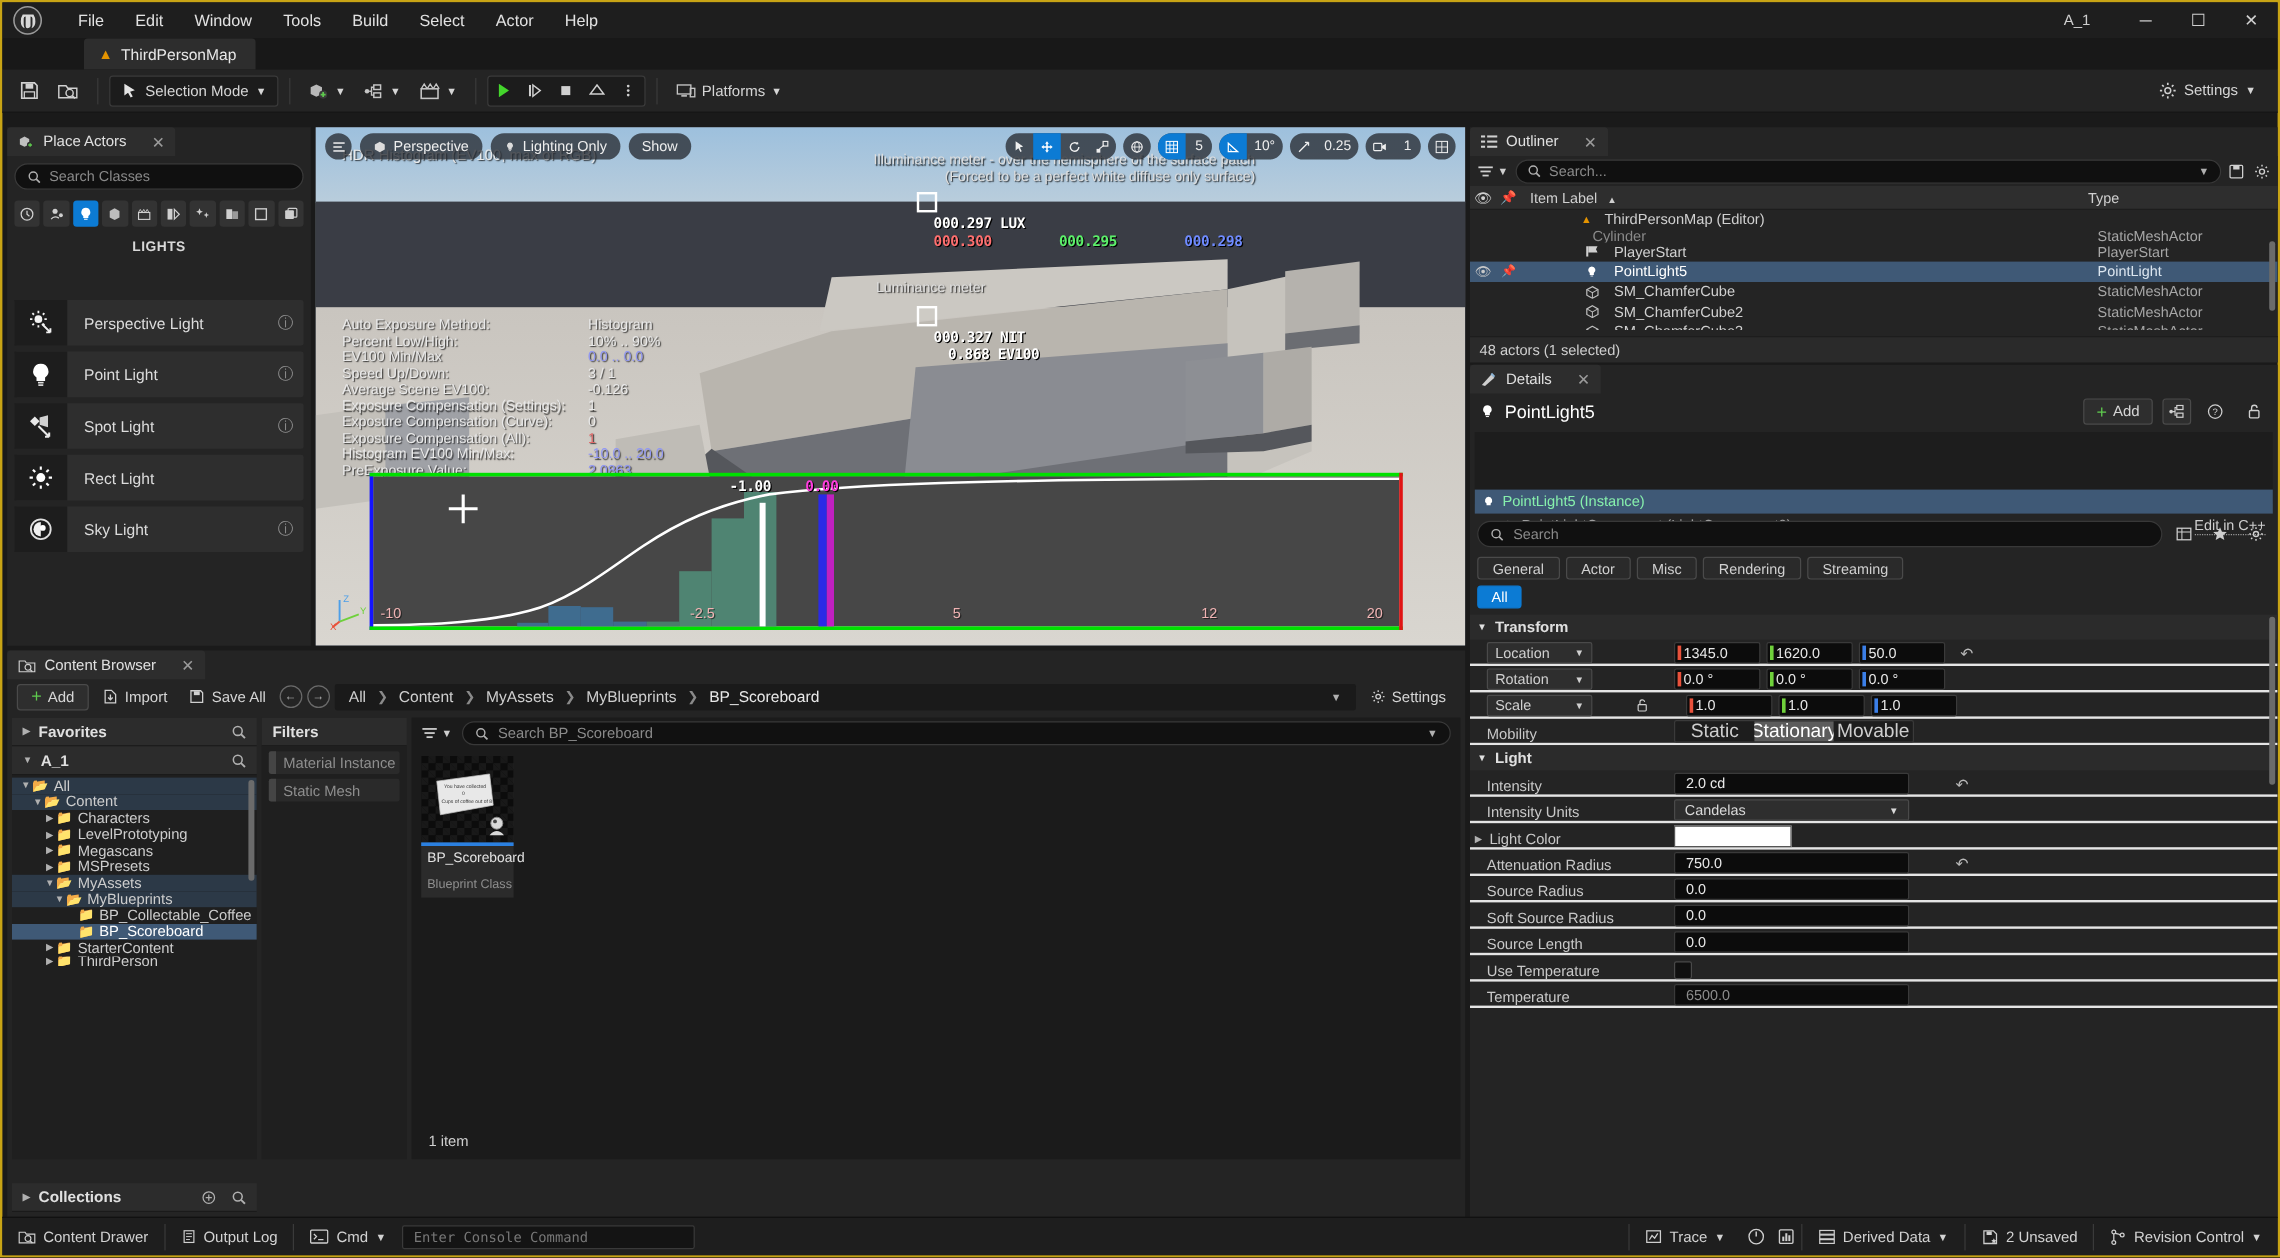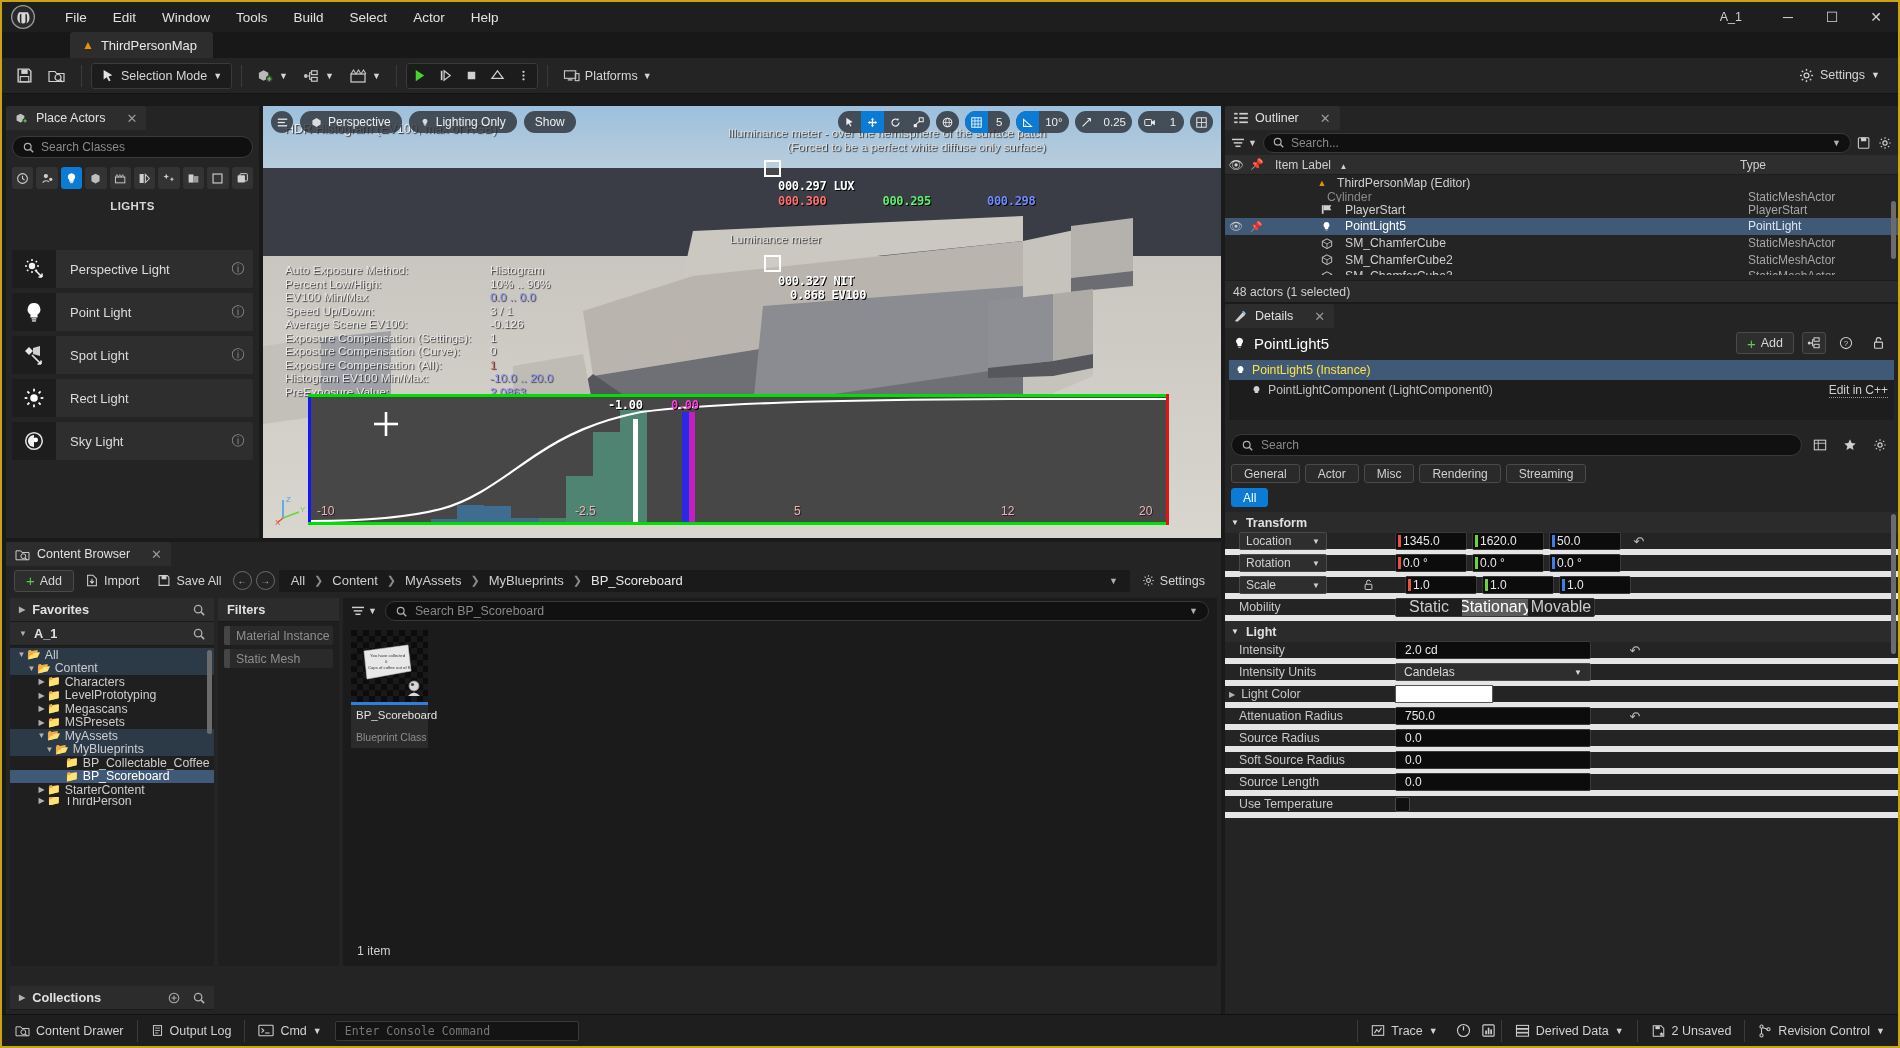--- a/index.html
+++ b/index.html
@@ -138,38 +138,38 @@
   .det-hdr { position:absolute; left:0; top:24px; width:100%; height:30px; display:flex;
              align-items:center; padding:0 8px; gap:8px; }
   .det-name { font-size:15px; color:#fff; }
   .addbtn { background:#2e2e2e; border:1px solid #4a4a4a; border-radius:3px; height:22px;
             display:flex; align-items:center; gap:5px; padding:0 10px; font-size:12.5px;}
   .iconbtn { width:24px; height:22px; display:flex; align-items:center; justify-content:center;
              color:#cfcfcf; font-size:13px; border-radius:3px;}
   .iconbtn.box { background:#2e2e2e; border:1px solid #4a4a4a;}
   .comp-list { position:absolute; left:4px; top:56px; right:4px; height:60px; background:#1d1d1d;}
   .comp-row { height:20px; display:flex; align-items:center; font-size:12.2px; padding-left:6px; gap:6px;}
-  .comp-row.sel { background:#3f5976; color:#fde047; }
+  .comp-row.sel { background:#3f5976; color:#86efac;margin-top:48px; }
   .comp-row .eic { color:#dcdcdc; font-size:11px;}
   .edit-cpp { margin-left:auto; margin-right:6px; font-size:12px; color:#cfcfcf;
               border-bottom:1px dotted #9a9a9a;}
   .det-search { position:absolute; left:6px; top:130px; right:6px; height:22px; display:flex;
                 align-items:center; gap:6px; }
   .det-search .sb { flex:1; height:22px; background:#101010; border:1px solid #383838;
                     border-radius:11px; display:flex; align-items:center; gap:8px;
                     padding:0 10px; font-size:12px; color:#8a8a8a; }
   .filter-row { position:absolute; left:6px; top:160px; right:6px; display:flex; gap:5px;}
   .fchip { height:19px; border:1px solid #4a4a4a; border-radius:3px; padding:0 12px;
            display:flex; align-items:center; font-size:12px; color:#d0d0d0; background:#2a2a2a;}
   .all-row { position:absolute; left:6px; top:184px;}
   .fchip.all { background:#0c7bd4; border-color:#0c7bd4; color:#fff; padding:0 11px;}
   .props { position:absolute; left:0; top:208px; right:0; bottom:0; overflow:hidden;}
   .sec { height:21px; display:flex; align-items:center; gap:7px; padding-left:6px;
          font-size:12.5px; font-weight:bold; color:#e0e0e0; background:#2b2b2b;}
-  .prow { height:22px; display:flex; align-items:center; border-bottom:6px solid #e5e5e5;}
+  .prow { height:22px; display:flex; align-items:flex-end; border-bottom:2px solid #e5e5e5;}
   .plabel { width:130px; padding-left:14px; font-size:12.3px; color:#c8c8c8;}
   .pctl { flex:1; display:flex; align-items:center; gap:5px; }
   .combo { height:18px; background:#2e2e2e; border:1px solid #4a4a4a; border-radius:2px;
            display:flex; align-items:center; justify-content:space-between; padding:0 6px;
            width:88px; font-size:12px; color:#d0d0d0; }
   .vecf { height:18px; background:#0c0c0c; border:1px solid #3a3a3a; border-radius:2px;
           display:flex; align-items:center; width:72px; font-size:12px; color:#e8e8e8;
           padding-left:7px; position:relative; }
   .vecf::before { content:''; position:absolute; left:2px; top:2px; bottom:2px; width:2.5px; }
   .vecf.x::before { background:#e8513b; } .vecf.y::before{background:#6fd13b;}
@@ -1158,20 +1158,26 @@
         <div class="pctl" style="padding-left:40px;">
           <div class="txtf">0.0</div>
         </div>
       </div>
       <div class="prow">
         <div class="plabel">Use Temperature</div>
         <div class="pctl" style="padding-left:40px;">
           <div class="ckbox"></div>
         </div>
       </div>
+      <div class="prow">
+        <div class="plabel">Temperature</div>
+        <div class="pctl" style="padding-left:40px;">
+          <div class="txtf dim">6500.0</div>
+        </div>
+      </div>
       <div style="position:absolute;right:2px;top:2px;width:5px;height:140px;background:#6b6b6b;border-radius:3px;"></div>
     </div>
   </div>
 
   <div class="cbrowser">
     <div class="panel-tab">
       <svg width="15" height="13" viewBox="0 0 18 16">
           <path d="M1 3.5h6l1.3 2H17v9H1z" fill="none" stroke="#cfcfcf" stroke-width="1.2"></path>
           <circle cx="10" cy="10" r="3" fill="none" stroke="#cfcfcf" stroke-width="1.2"></circle>
           <line x1="12.2" y1="12.2" x2="14.6" y2="14.6" stroke="#cfcfcf" stroke-width="1.4"></line>

